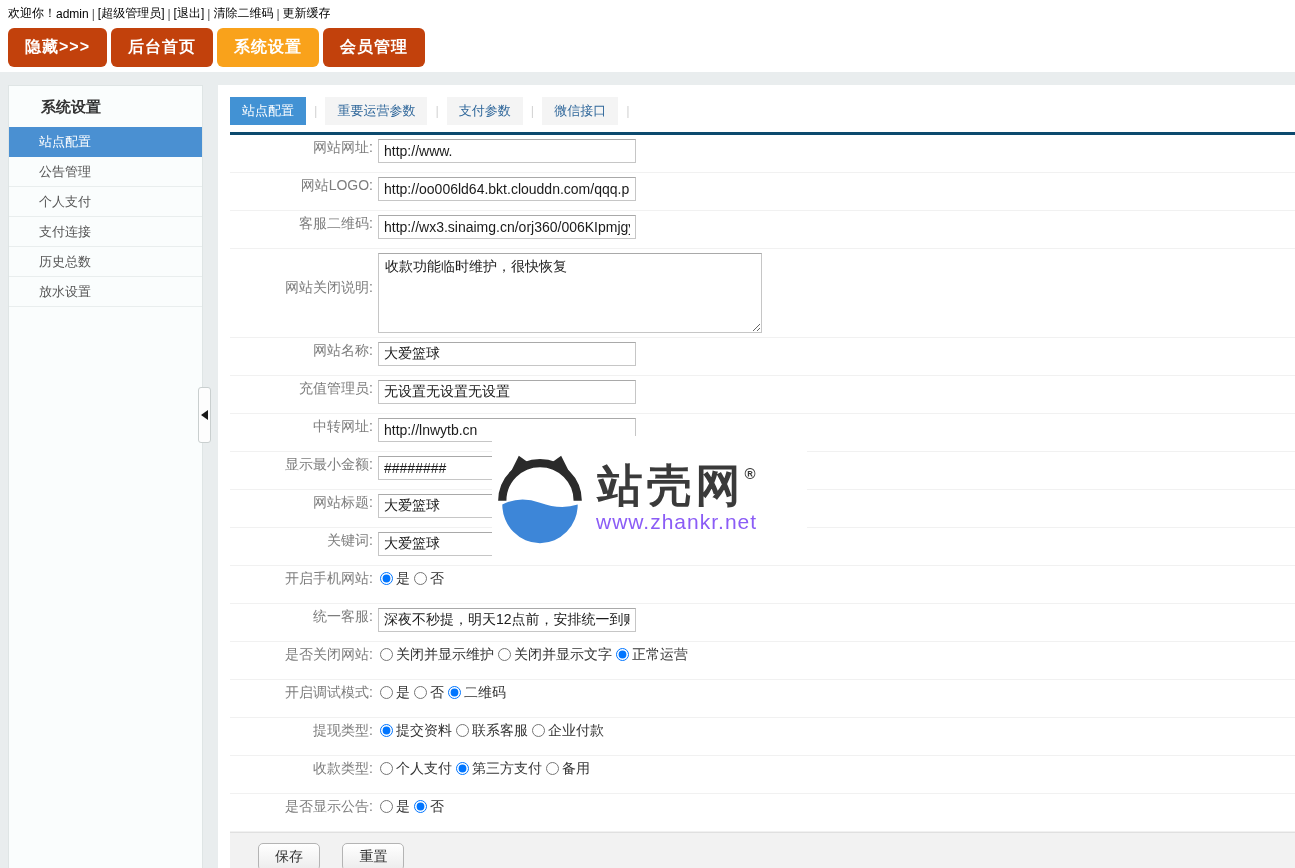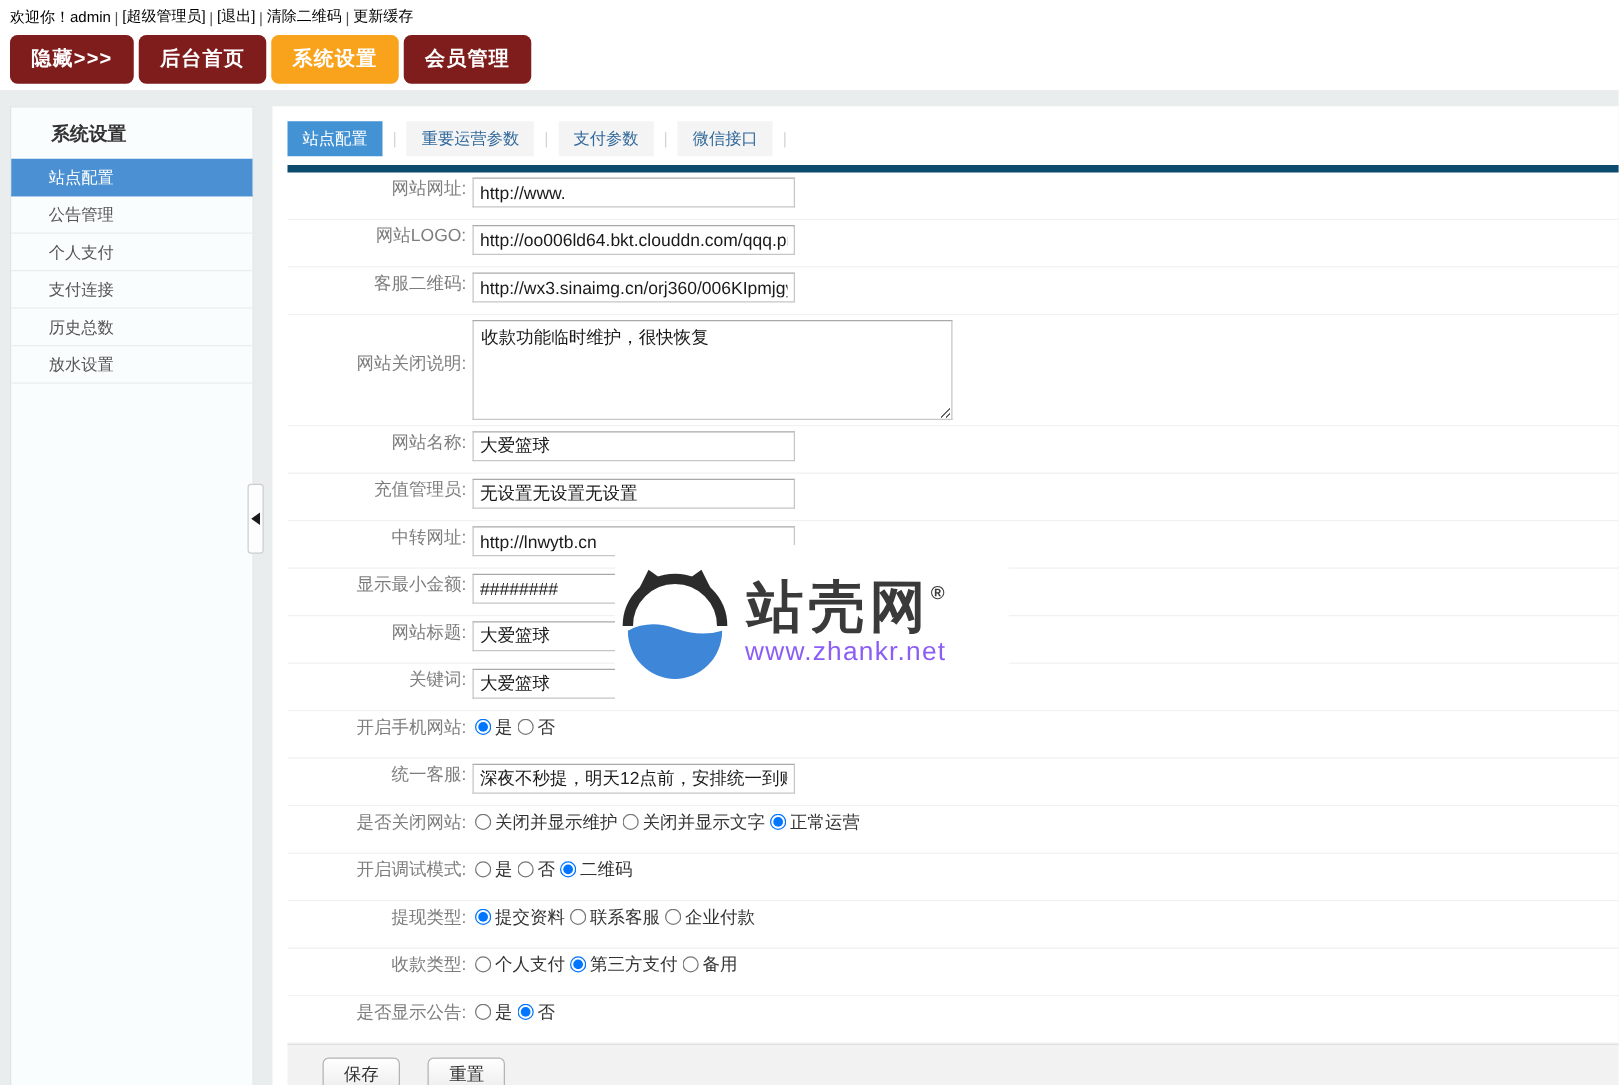--- a/index.html
+++ b/index.html
@@ -5,21 +5,21 @@
   * { margin:0; padding:0; box-sizing:border-box; }
   html,body { width:1295px; height:868px; overflow:hidden; background:#fff;
     font-family:"Liberation Sans","DejaVu Sans",sans-serif; }
   
   .topbar { height:27px; padding:5px 0 0 8px; font-size:12px; color:#000; background:#fff; }
   .topbar span { vertical-align:middle; }
   .topbar .sep { color:#555; margin:0 3px; }
   .topbar a { color:#000; text-decoration:none; cursor:pointer; }
   
   .navbar { height:45px; padding:1px 0 0 8px; background:#fff; }
-  .nav-btn { display:inline-block; margin-right:4px; padding:9px 17px; background:#7f1d1d;
+  .nav-btn { display:inline-block; margin-right:4px; padding:9px 17px; background:#c2410c;
     color:#fff; font-size:16px; font-weight:bold; border-radius:6px; cursor:pointer;
     letter-spacing:1px; }
   .nav-btn.active { background:#f9a21b; }
   
   .content { position:relative; width:1295px; height:796px; background:#e9edee; padding-top:13px; }
   
   .sidebar { position:absolute; left:8px; top:13px; width:195px; height:783px;
     background:#fafdfd; border:1px solid #dfe5e5; border-bottom:none; }
   .sidebar-title { font-size:15px; font-weight:bold; color:#333; padding:12px 0 10px 32px; }
   .side-item { height:30px; line-height:30px; padding-left:30px; font-size:13px; color:#555;
@@ -28,21 +28,21 @@
   
   .collapser { position:absolute; left:198px; top:315px; width:13px; height:56px;
     background:#fdfdfd; border:1px solid #c9cfcf; border-radius:3px; cursor:pointer;
     display:flex; align-items:center; justify-content:center; }
   .collapser .tri { width:0; height:0; border-top:5px solid transparent;
     border-bottom:5px solid transparent; border-right:7px solid #1a1a1a; }
   
   .main { position:absolute; left:218px; top:13px; right:0; height:783px; background:#fff;
     padding:12px 0 0 12px; }
   
-  .tabs { padding-bottom:7px; border-bottom:6px solid #0c4a6e; font-size:13px; }
+  .tabs { padding-bottom:7px; border-bottom:3px solid #0c4a6e; font-size:13px; }
   .tab { display:inline-block; padding:5px 12px; background:#f4f4f4; color:#31689b;
     cursor:pointer; }
   .tab.active { background:#4292d4; color:#fff; }
   .tab-sep { color:#d5d5d5; margin:0 8px; }
   
   .row { display:flex; align-items:flex-start; border-bottom:1px solid #f1f1f1;
     min-height:38px; padding:4px 0; }
   .row-label { width:148px; text-align:right; font-size:14px; color:#7d7d7d;
     flex:0 0 148px; padding-right:5px; }
   .row input[type=text] { width:258px; height:24px; border:1px solid #c6c6c6;

